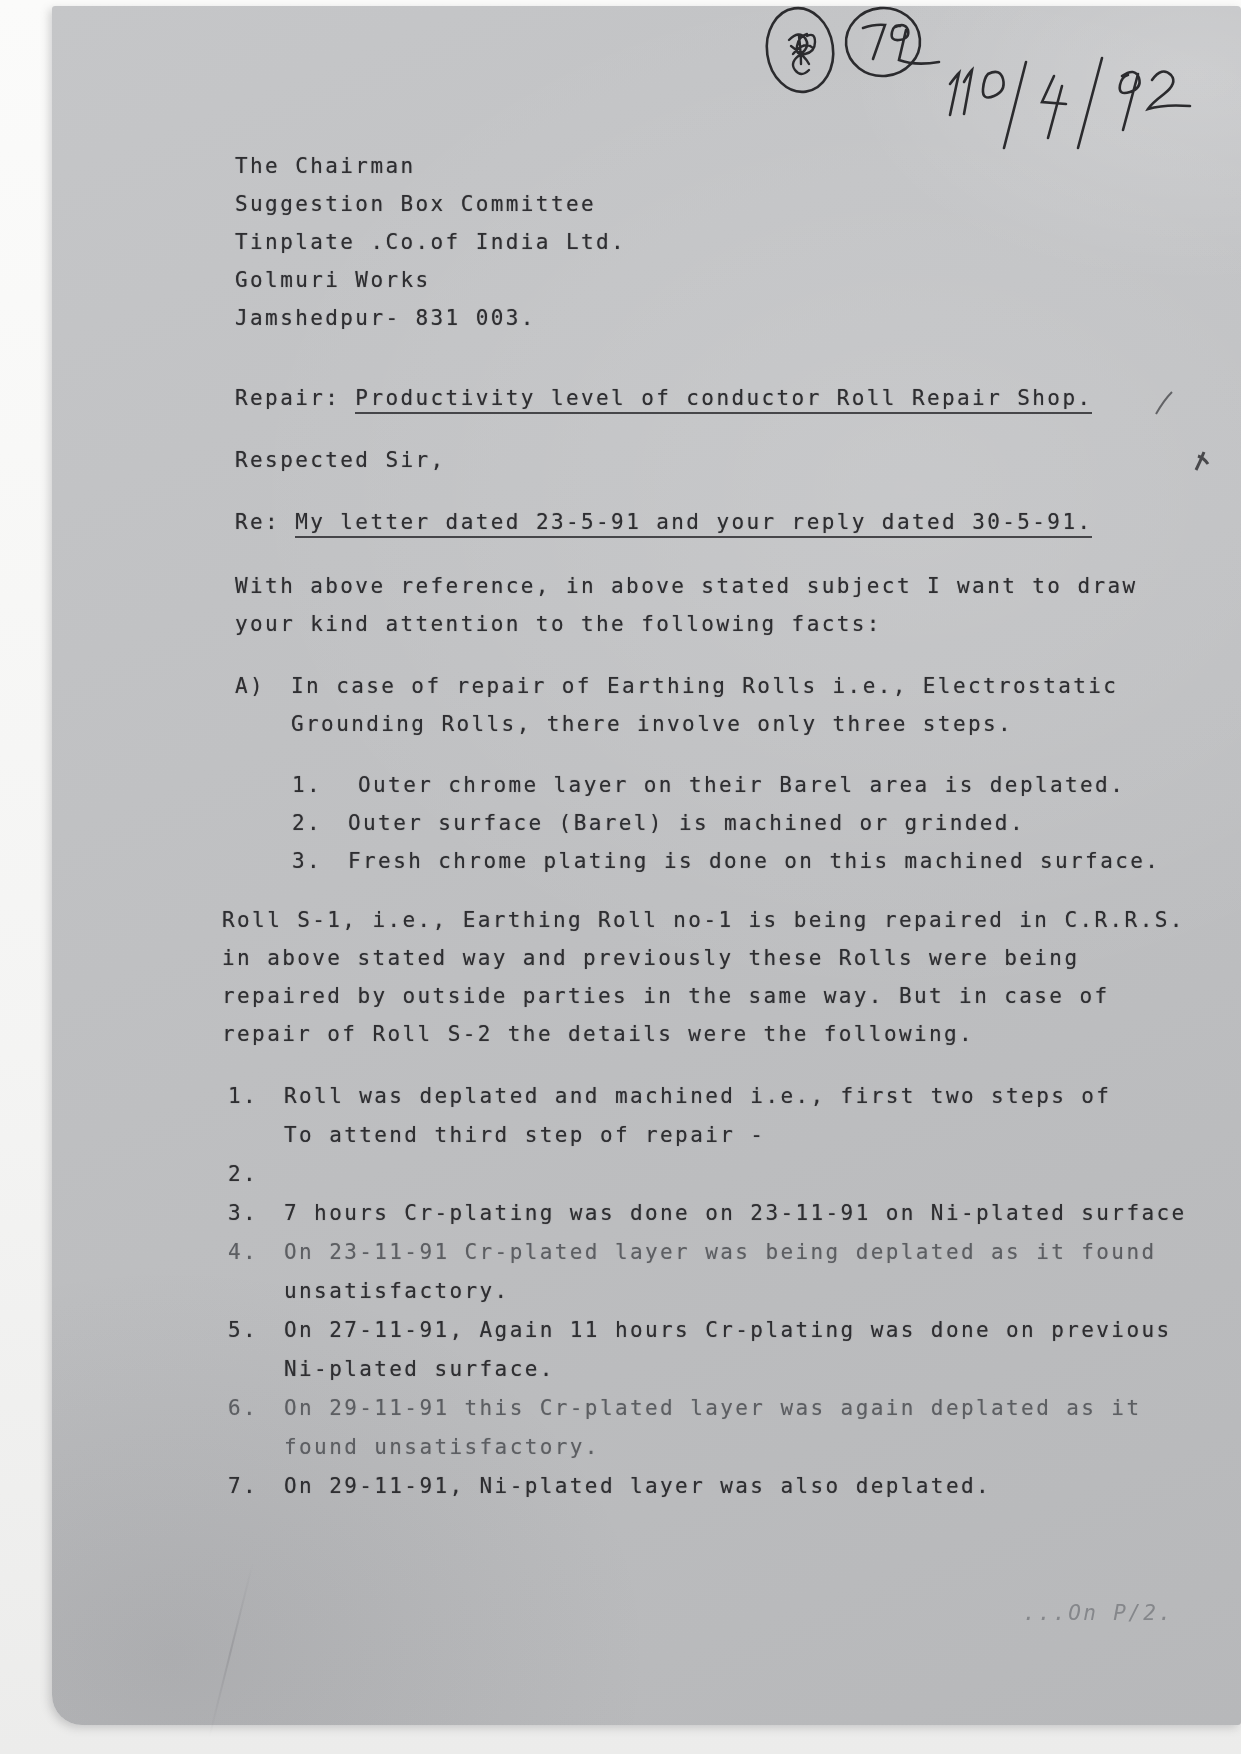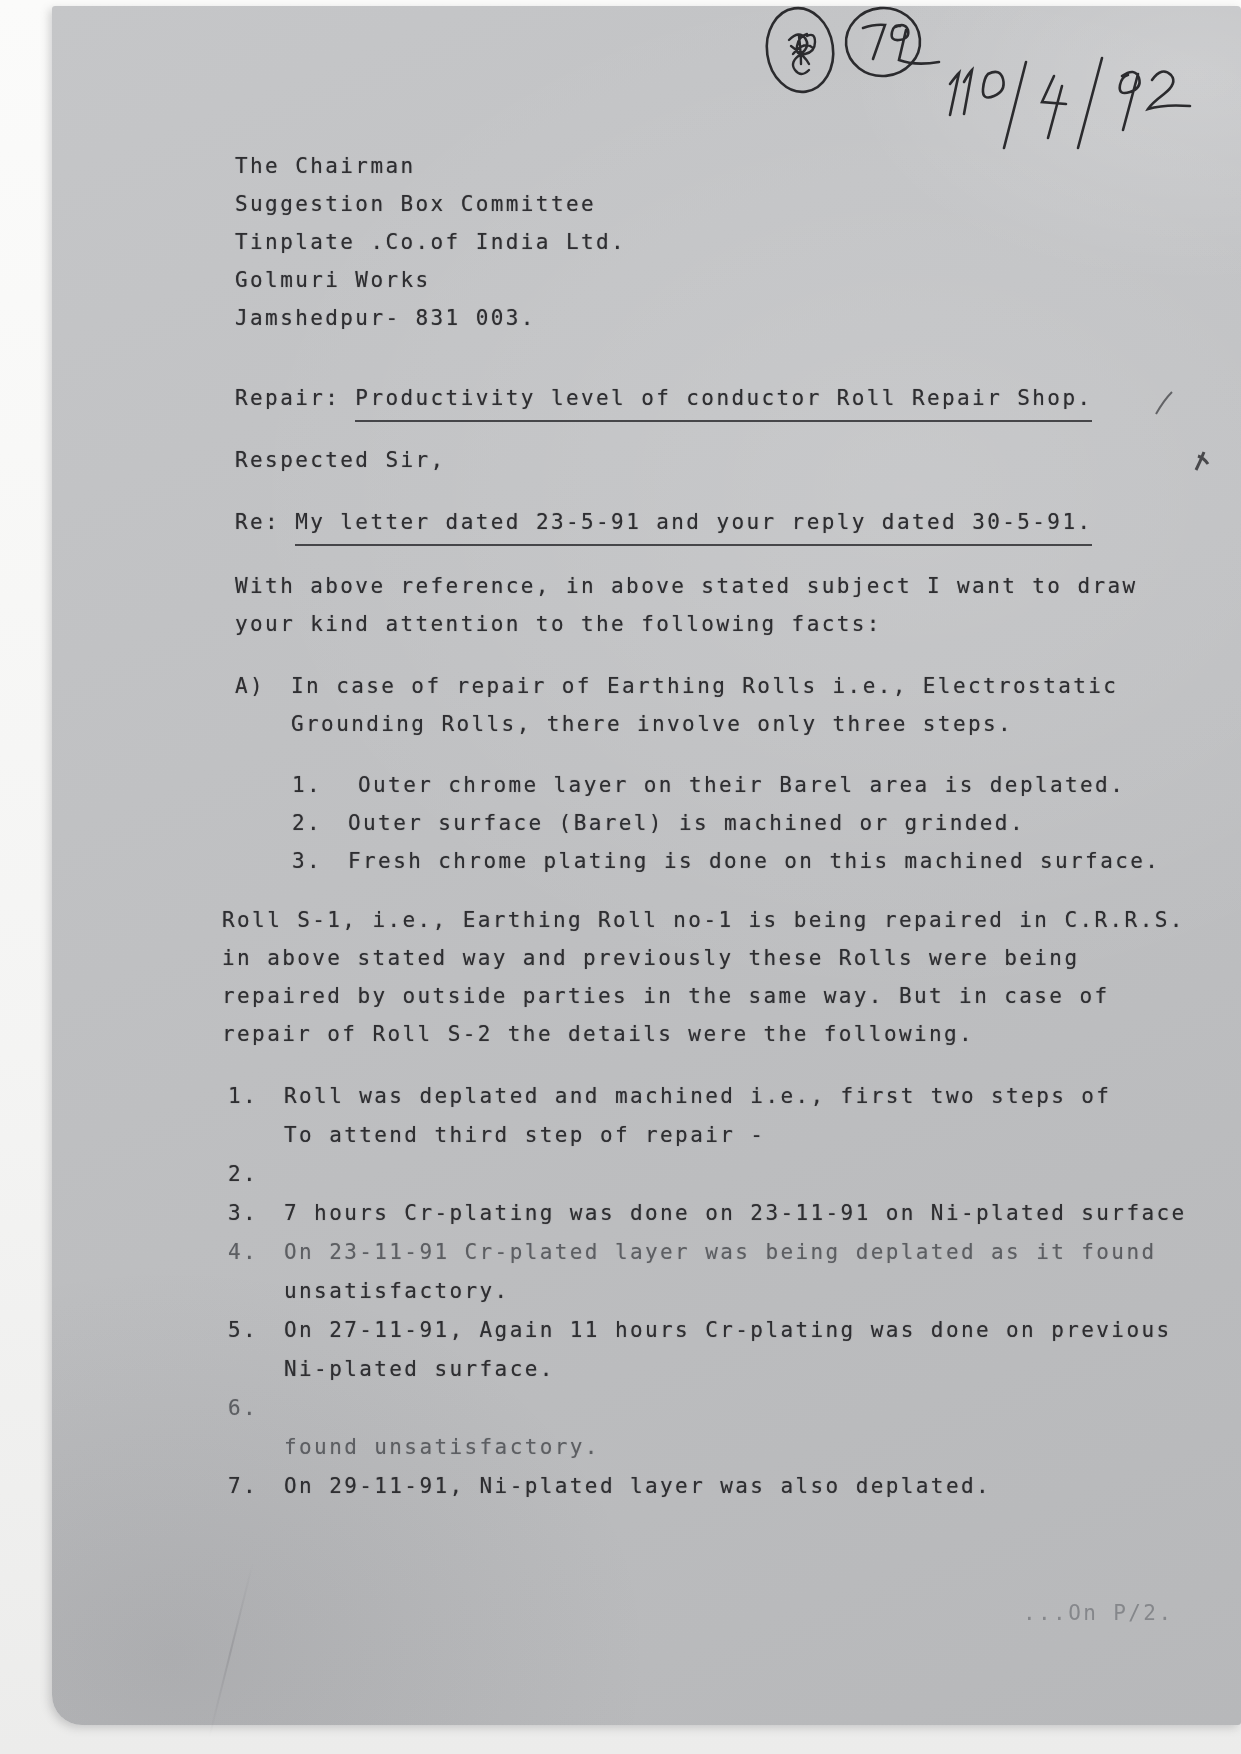--- a/index.html
+++ b/index.html
@@ -25,23 +25,23 @@
   }
   .tw{ 
     position:absolute;color:#2e2e31;font-size:21px;letter-spacing:2.4px;
     line-height:39px;white-space:nowrap;
     text-shadow:0 0 1px rgba(46,46,49,0.55);
   }
   .lh38{line-height:38px;}
   .dline{display:flex;}
   .num{display:inline-block;width:56px;flex:0 0 56px;}
   .num-wide{width:66px;flex:0 0 66px;}
-  .u{border-bottom:2.5px solid rgba(42,42,45,0.82);padding-bottom:10px;}
+  .u{border-bottom:2.5px solid rgba(42,42,45,0.82);padding-bottom:2px;}
   .faint{color:#5c5e62;text-shadow:0 0 1px rgba(92,94,98,0.4);}
-  .vfaint{color:#85878b;text-shadow:none;}
+  .vfaint{color:#85878b;text-shadow:none;font-style:italic;}
   .pen{position:absolute;}
   svg{display:block;}
 </style>
 </head>
 <body>
 
 <div class="paper"></div>
 <div class="crease"></div>
 
 <div class="pen" style="left:755px;top:2px;">
@@ -173,20 +173,21 @@
     <span class="num">5.</span>
     <span>On 27-11-91, Again 11 hours Cr-plating was done on previous</span>
   </div>
   <div class="dline">
       <span class="num"></span>
       <span>Ni-plated surface.</span>
     </div>
 
   <div class="dline faint">
     <span class="num">6.</span>
+    <span>On 29-11-91 this Cr-plated layer was again deplated as it</span>
   </div>
   <div class="dline faint">
       <span class="num"></span>
       <span>found unsatisfactory.</span>
     </div>
 
   <div class="dline">
     <span class="num">7.</span>
     <span>On 29-11-91, Ni-plated layer was also deplated.</span>
   </div>

